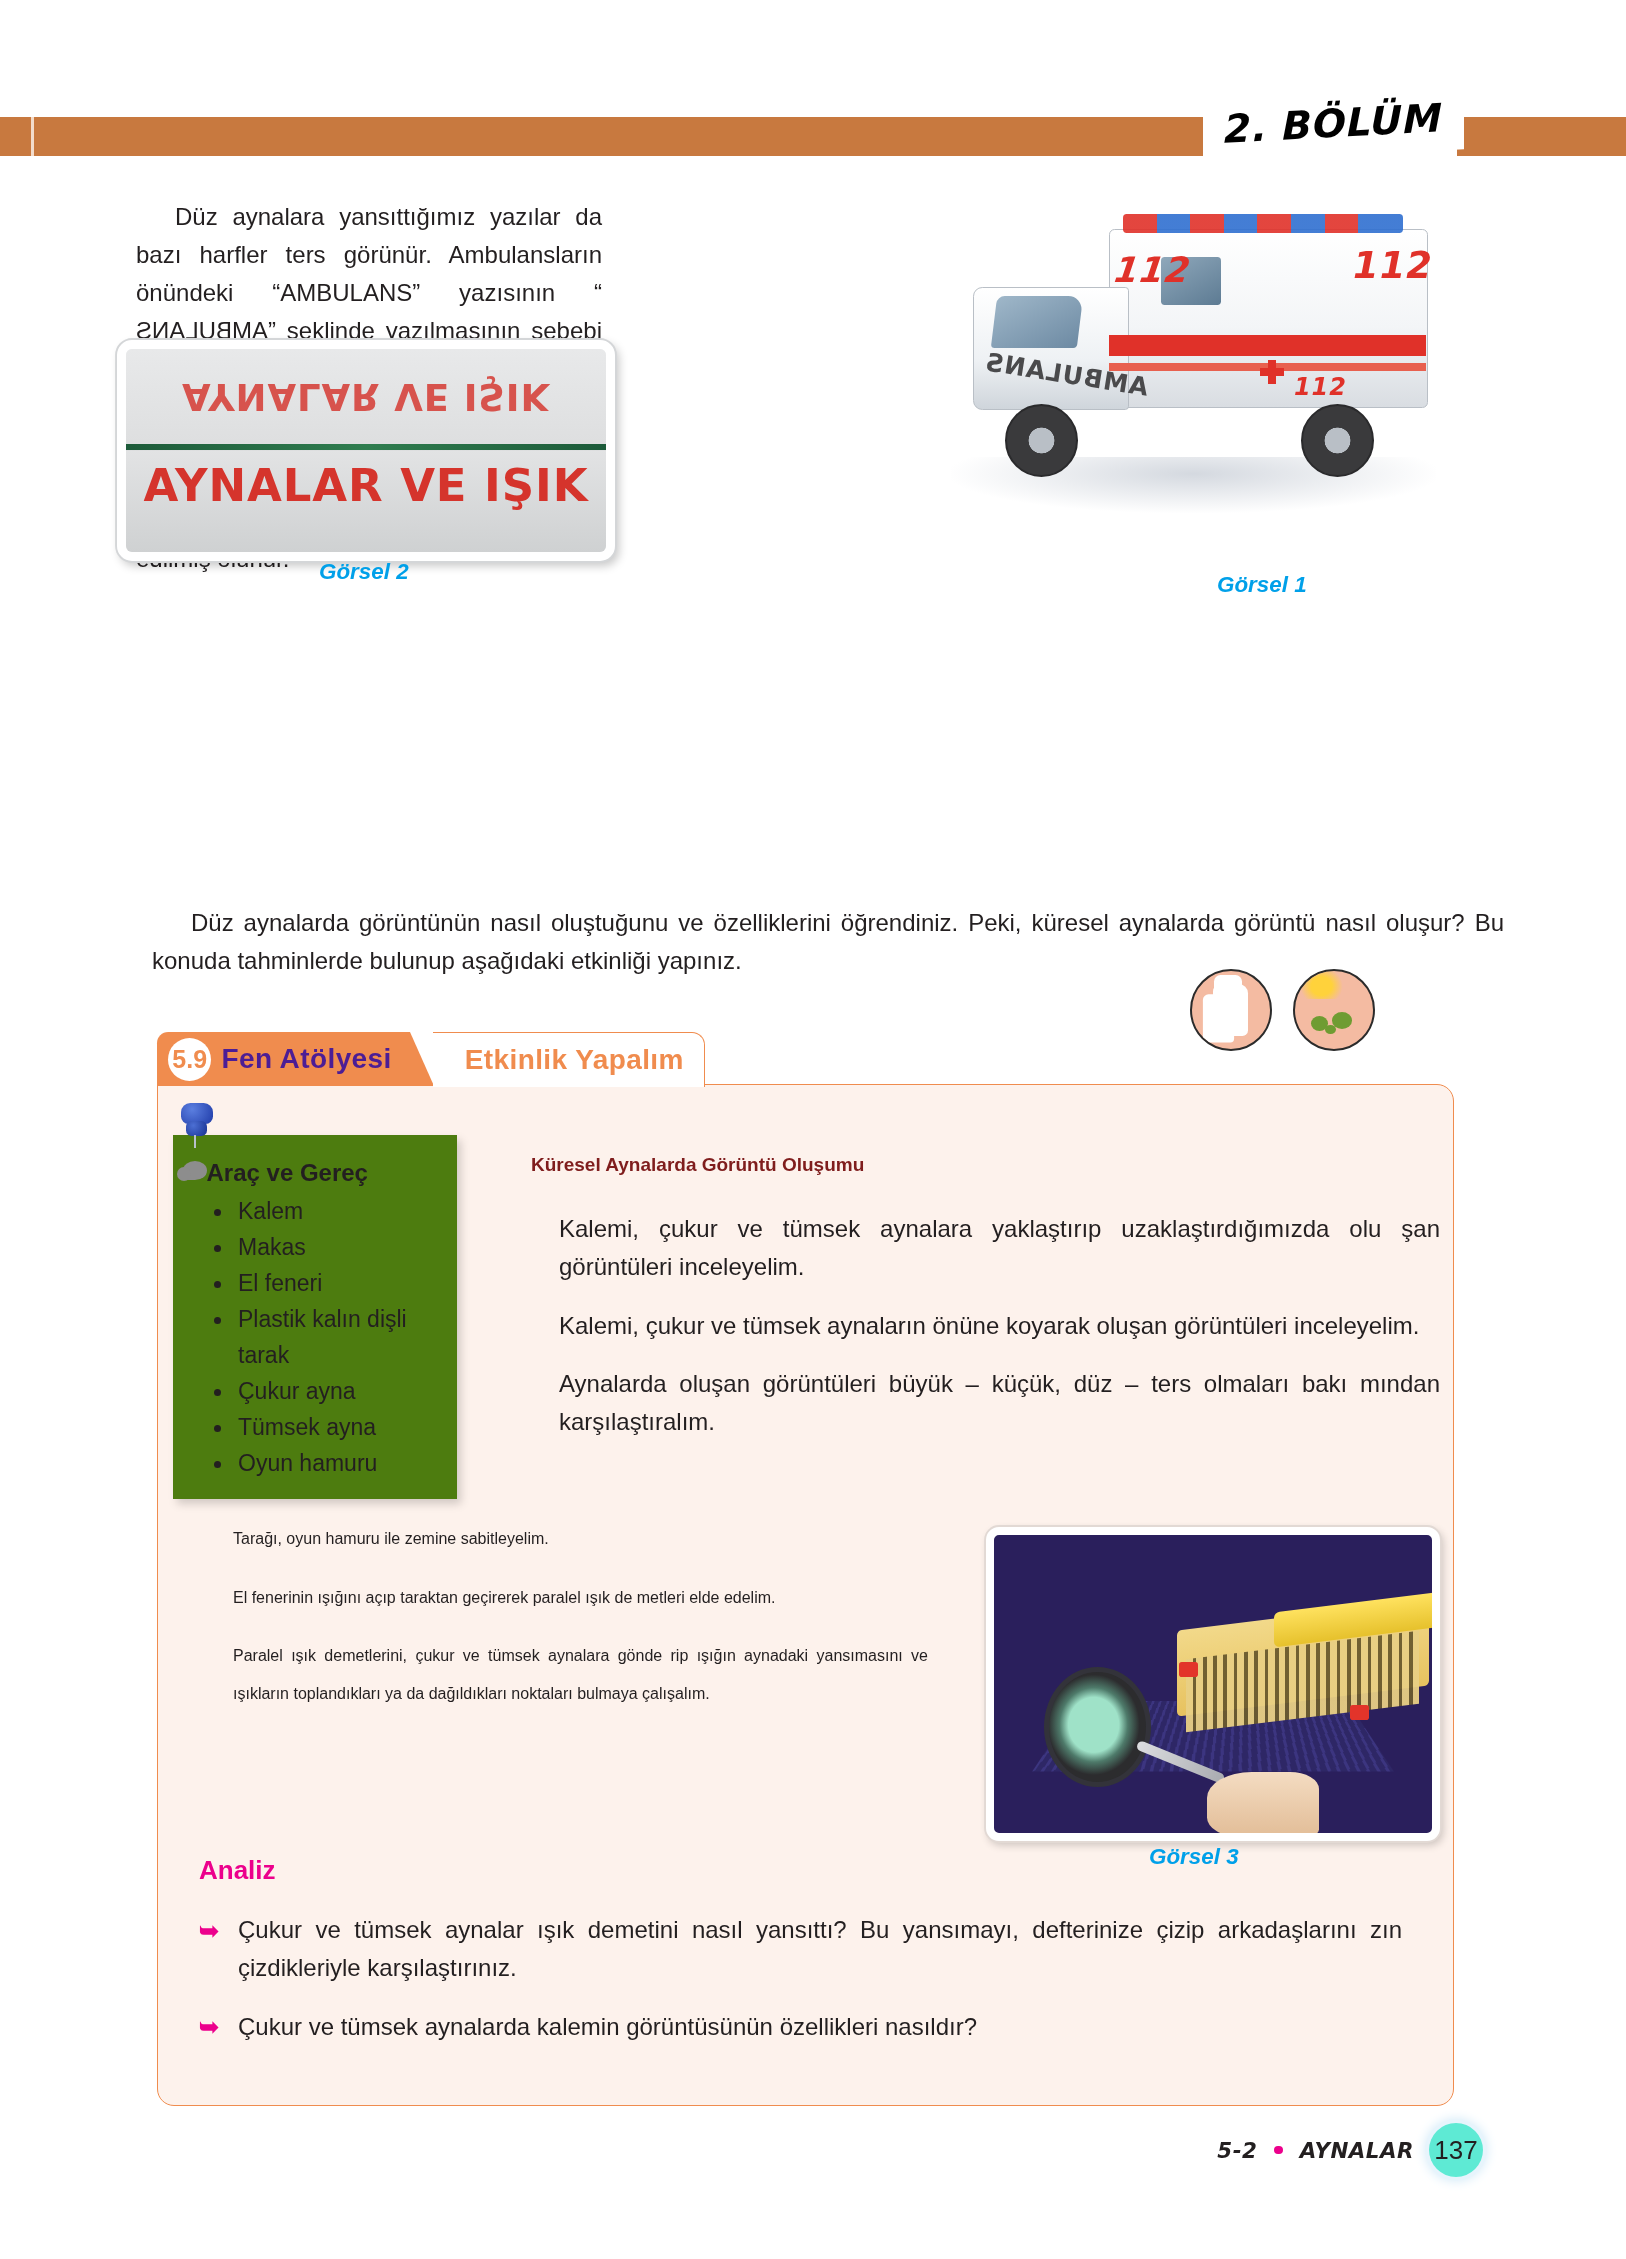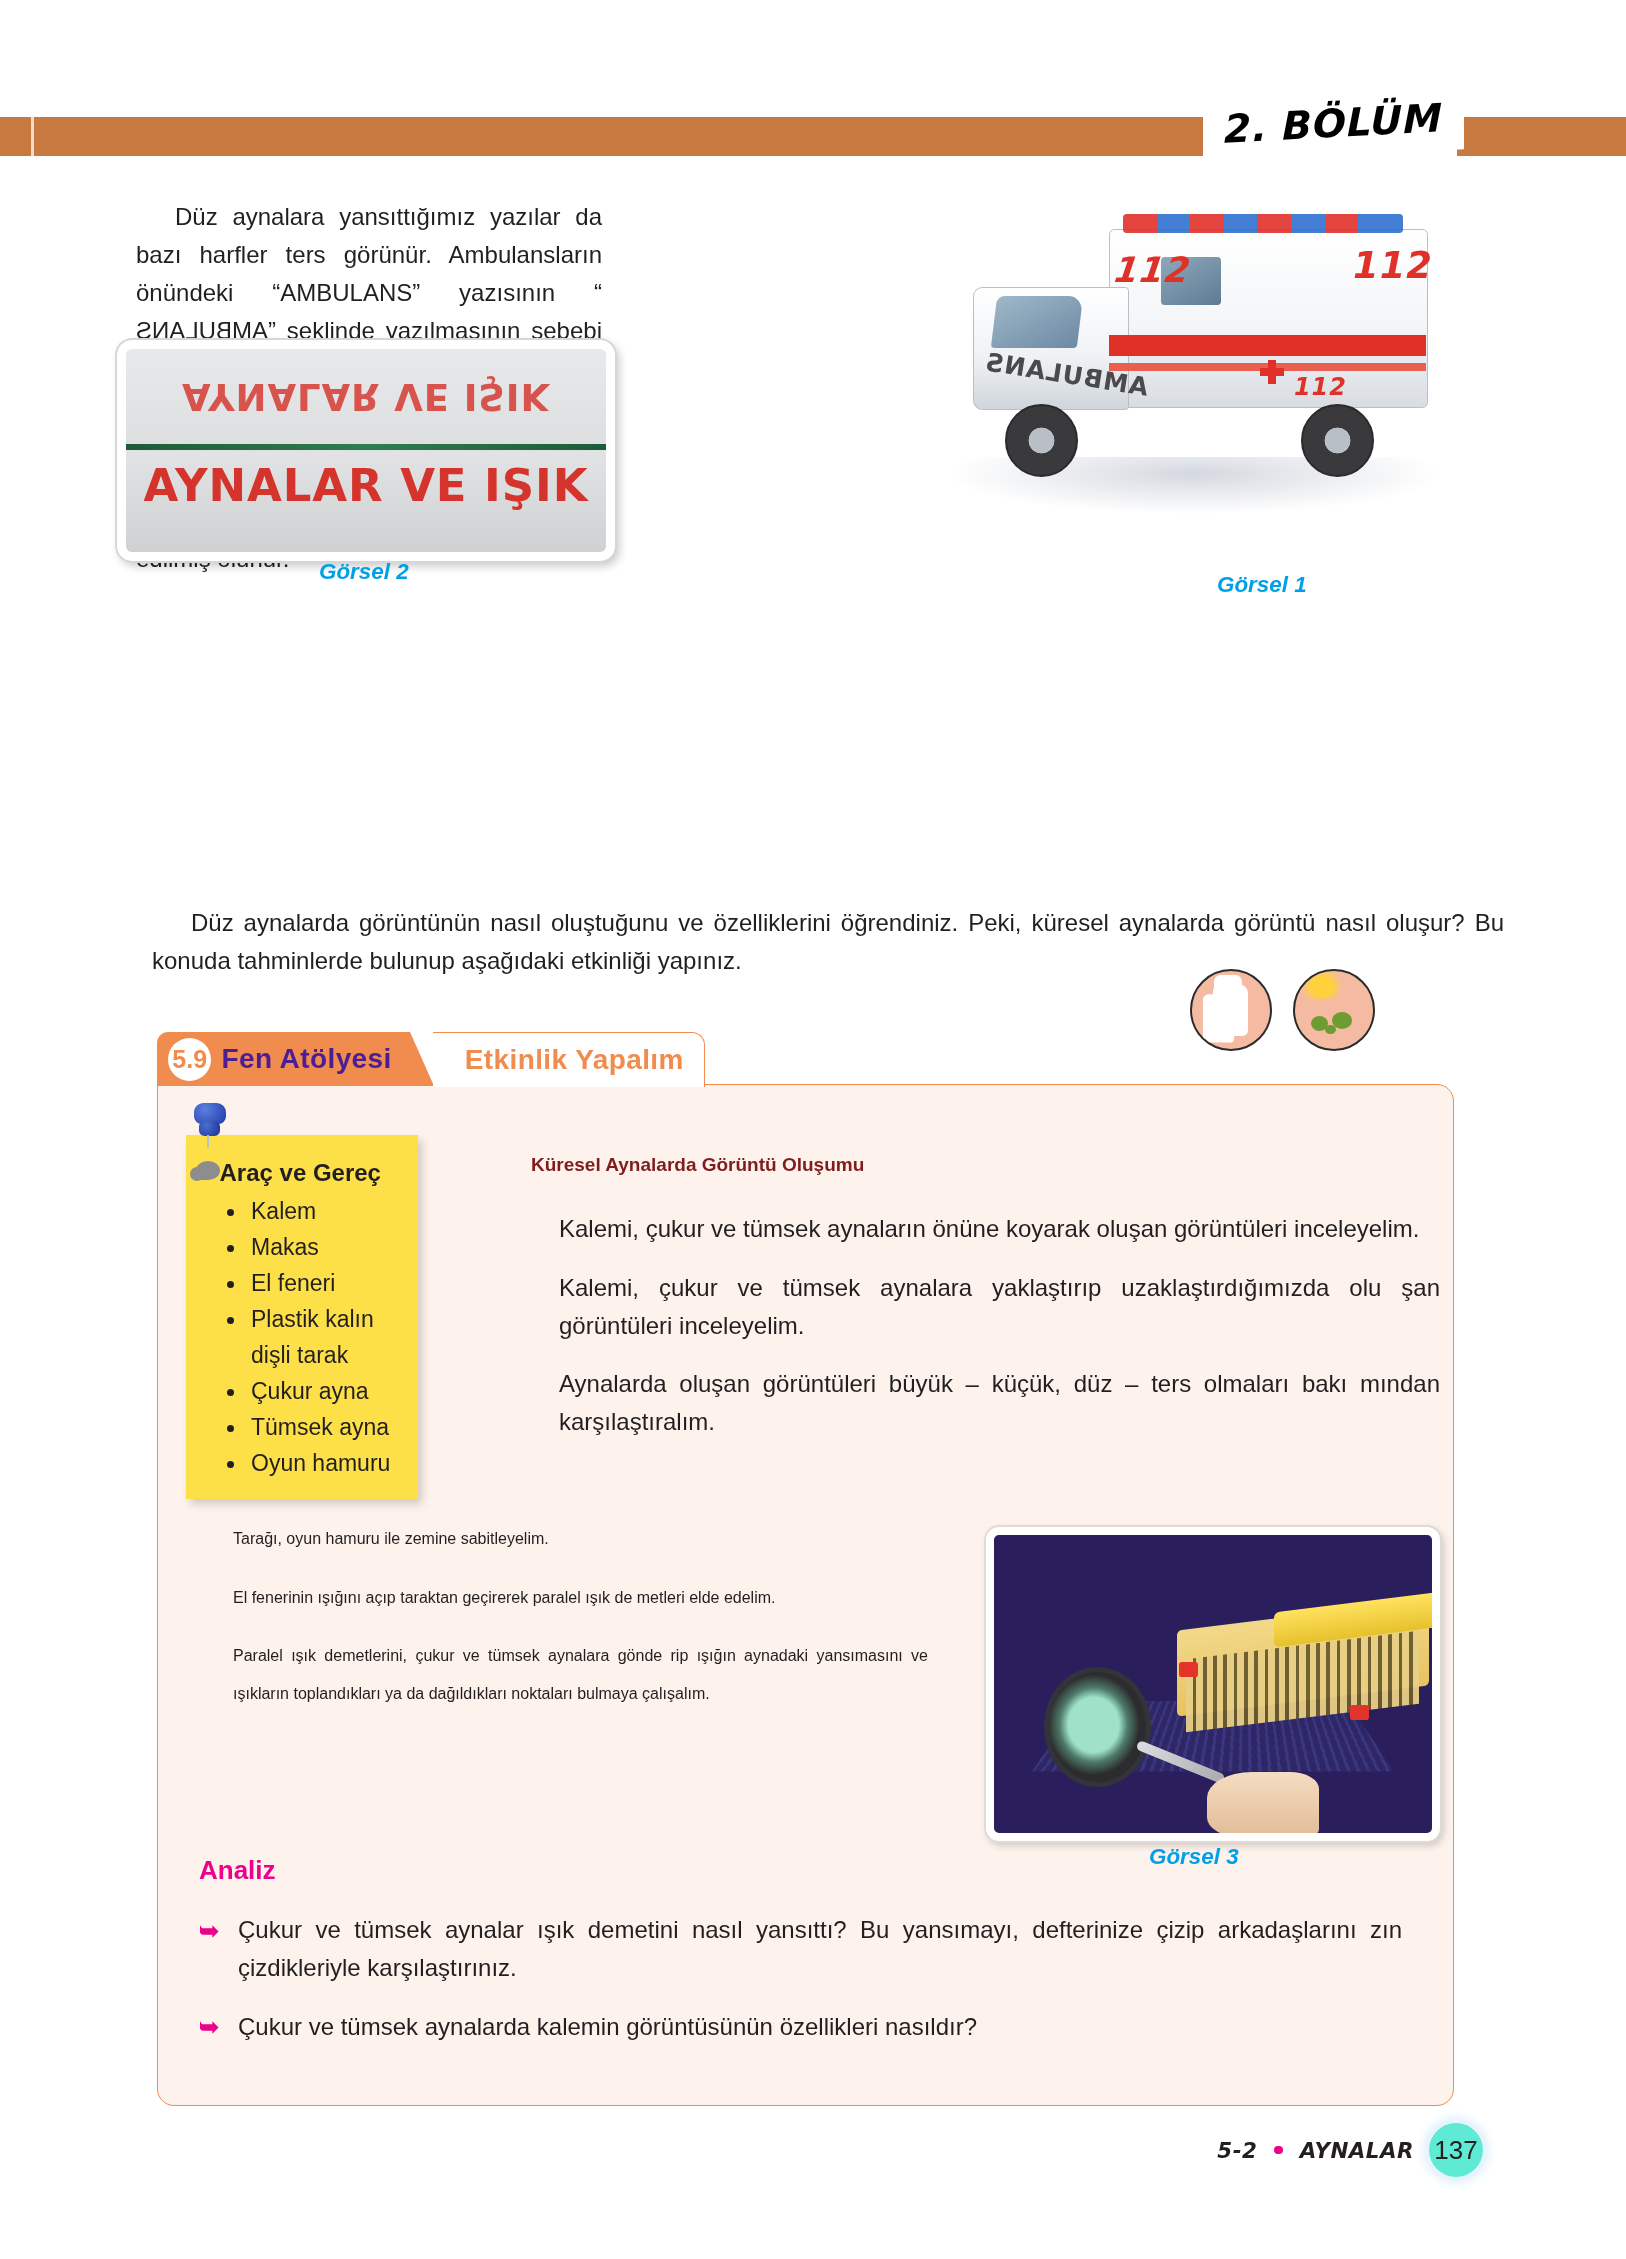--- a/index.html
+++ b/index.html
@@ -370,24 +370,24 @@
   .splash-shape .blob:nth-child(3){ left:17px; top:17px; width:11.2px; height:9.3px;}
   .splash-ray {
     position: absolute;
     left: 5.6px; top: -3.7px; width: 43px; height: 32px;
     background: radial-gradient(ellipse at 50% 60%, #ffd23b 0 34%, rgba(255,210,59,0) 70%);
   }
 
   
   #materials-note {
     position: absolute;
-    left: 186px; top: 1135px;
-    width: 232px;
+    left: 173px; top: 1135px;
+    width: 284px;
     min-height: 242px;
-    background: #fde047;
+    background: #4d7c0f;
     box-shadow: 3.7px 4.7px 8.4px rgba(0,0,0,.17);
     padding: 15px 9.3px 18.6px 13px;
     box-sizing: border-box;
     z-index: 4;
   }
   .pin {
     position: absolute;
     left: 7.5px; top: -32px;
     width: 32px; height: 45px;
     z-index: 5;
@@ -720,22 +720,22 @@
     <li>El feneri</li>
     <li>Plastik kalın dişli tarak</li>
     <li>Çukur ayna</li>
     <li>Tümsek ayna</li>
     <li>Oyun hamuru</li>
   </ul>
 </div>
 
 <div id="activity-title">Küresel Aynalarda Görüntü Oluşumu</div>
 <div id="activity-steps">
+  <p>Kalemi, çukur ve tümsek aynalara yaklaştırıp uzaklaştırdığımızda olu şan görüntüleri inceleyelim.</p>
   <p>Kalemi, çukur ve tümsek aynaların önüne koyarak oluşan görüntüleri inceleyelim.</p>
-  <p>Kalemi, çukur ve tümsek aynalara yaklaştırıp uzaklaştırdığımızda olu şan görüntüleri inceleyelim.</p>
   <p>Aynalarda oluşan görüntüleri büyük – küçük, düz – ters olmaları bakı mından karşılaştıralım.</p>
 </div>
 
 <div id="procedure-steps">
   <p>Tarağı, oyun hamuru ile zemine sabitleyelim.</p>
   <p>El fenerinin ışığını açıp taraktan geçirerek paralel ışık de metleri elde edelim.</p>
   <p>Paralel ışık demetlerini, çukur ve tümsek aynalara gönde rip ışığın aynadaki yansımasını ve ışıkların toplandıkları ya da dağıldıkları noktaları bulmaya çalışalım.</p>
 </div>
 
 <div id="experiment-figure">

